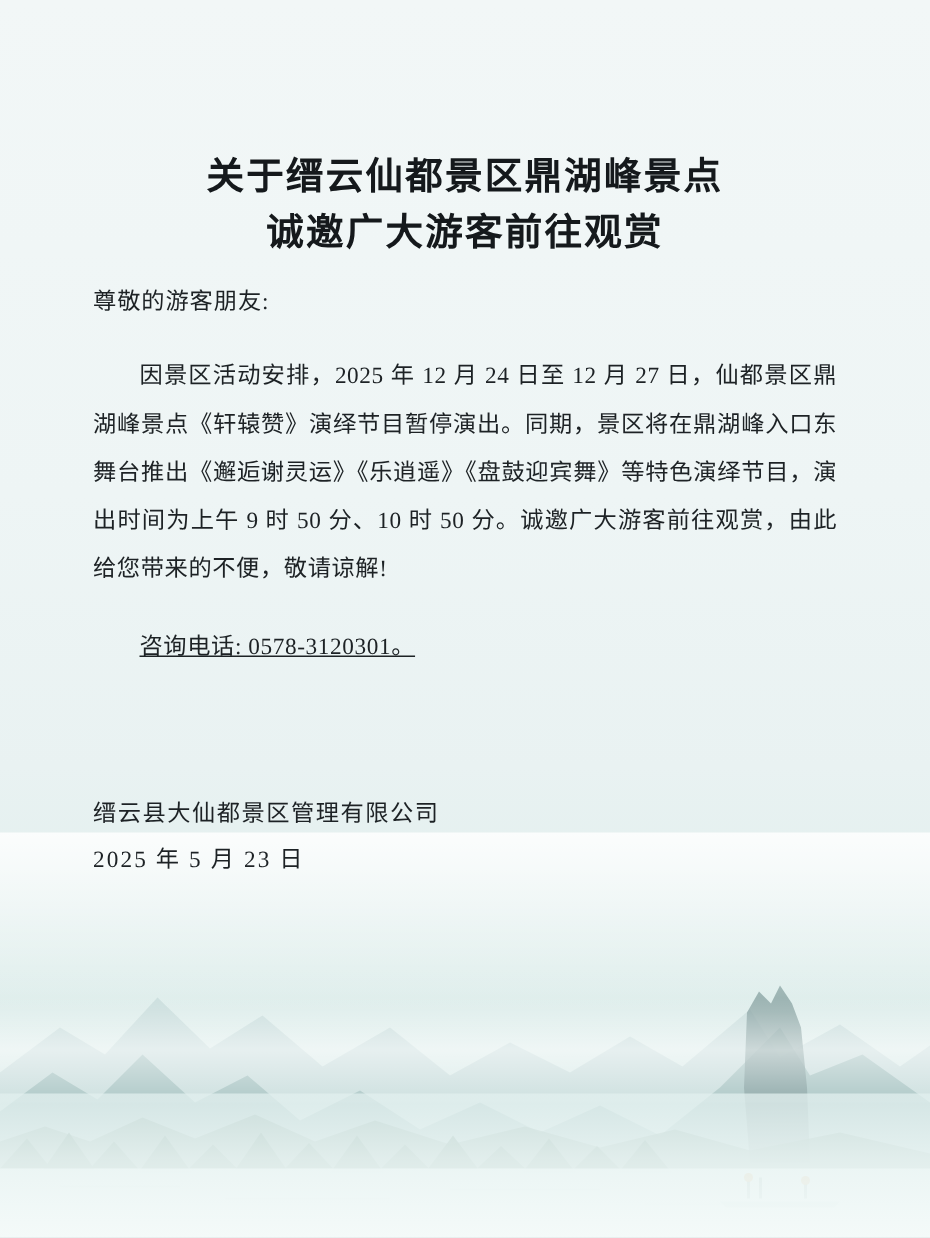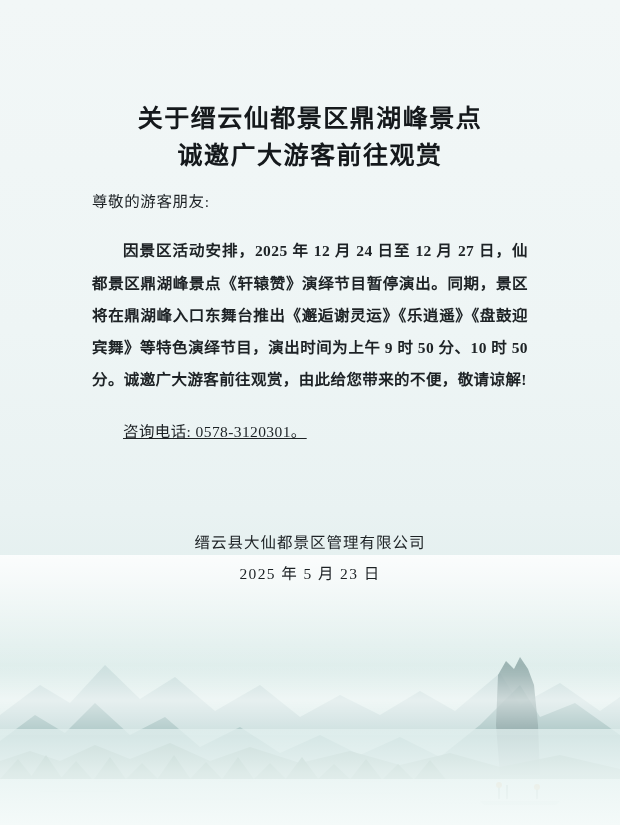--- a/index.html
+++ b/index.html
@@ -61,21 +61,21 @@
     bottom: 0;
     height: 96px;
     background: linear-gradient(180deg, rgba(226,240,239,0.75) 0%, rgba(236,246,245,0.9) 45%, rgba(244,250,249,1) 100%);
     pointer-events: none;
   }
 
   
   .content {
     position: relative;
     z-index: 3;
-    padding: 0 92px;
+    padding: 0 62px;
   }
 
   .title {
     margin: 0;
     padding-top: 100px;
     text-align: center;
     font-size: 25px;
     font-weight: bold;
     color: #15191c;
     letter-spacing: 1.5px;
@@ -94,36 +94,35 @@
 
   .body-text {
     margin-top: 21px;
     font-size: 15.5px;
     color: #1d2225;
     line-height: 2.08;
     text-align: justify;
     text-justify: inter-ideograph;
     text-indent: 2em;
     letter-spacing: 0.4px;
-    font-weight: bold;
   }
 
   .phone-line {
     margin-top: 20px;
     font-size: 15.5px;
     color: #1d2225;
     line-height: 2.08;
     text-indent: 2em;
     letter-spacing: 0.4px;
     text-decoration: underline;
   }
 
   .signature {
     margin-top: 78px;
-    text-align: center;
+    text-align: left;
     font-size: 15.5px;
     color: #1d2225;
     letter-spacing: 1px;
     line-height: 2.0;
   }
   .sign-org { display: block; }
   .sign-date { display: block; letter-spacing: 1.4px; }
 </style>
 </head>
 <body>

